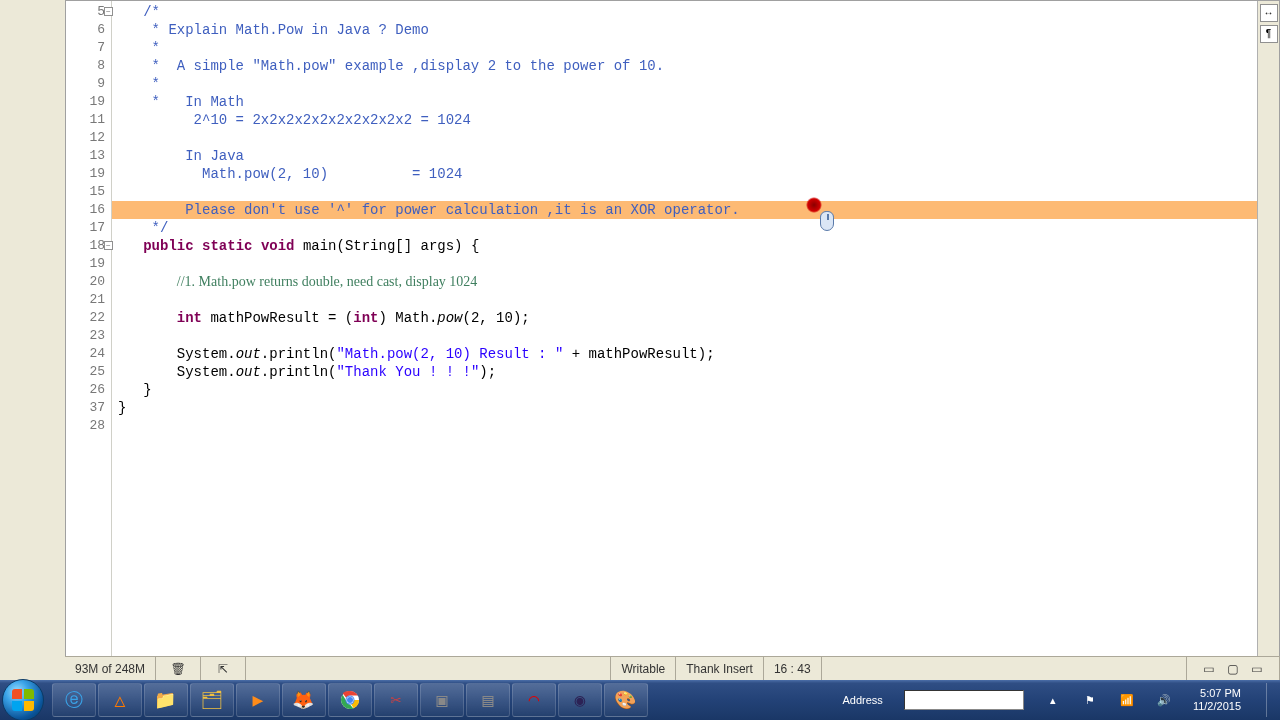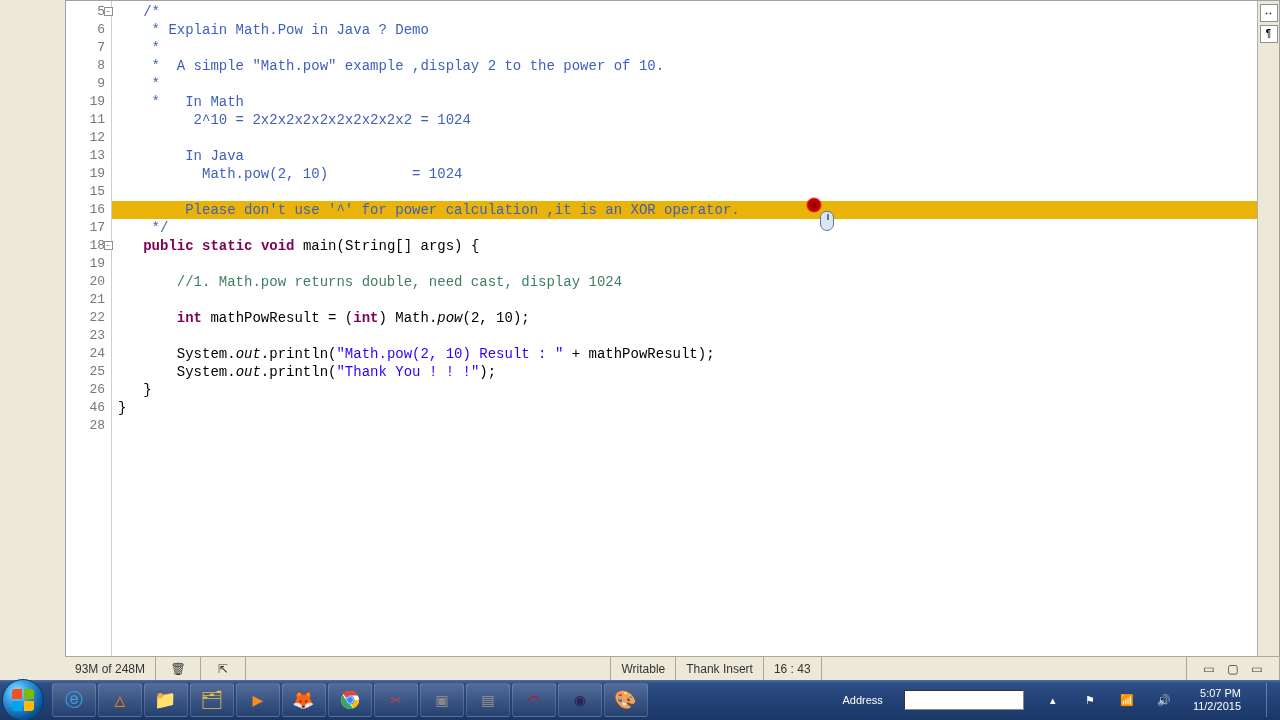--- a/index.html
+++ b/index.html
@@ -63,24 +63,24 @@
   white-space: pre;
   overflow: auto;
   position: relative;
 }
 .code .line {
   height: 18px;
   line-height: 18px;
   padding-left: 6px;
 }
 .code .hl {
-  background: #eab308;
+  background: #fdba74;
 }
 .javadoc { color: #3f5fbf; }
-.comment { color: #3f7f5f; }
+.comment { color: #3f7f5f; font-family: Liberation Serif, serif; }
 .kw { color: #7f0055; font-weight: bold; }
 .str { color: #2a00ff; }
 .static-it { color: #000000; font-style: italic; }
 .meth-it { font-style: italic; }
 .hscroll {
   height: 17px;
   background: #f0f0f0;
   border-top: 1px solid #d0d0c8;
   position: relative;
 }
@@ -246,21 +246,21 @@
         <div class="ln">17</div>
         <div class="ln">18<div class="fold">−</div></div>
         <div class="ln">19</div>
         <div class="ln">20</div>
         <div class="ln">21</div>
         <div class="ln">22</div>
         <div class="ln">23</div>
         <div class="ln">24</div>
         <div class="ln">25</div>
         <div class="ln">26</div>
-        <div class="ln">46</div>
+        <div class="ln">37</div>
         <div class="ln">28</div>
       </div>
     <div class="code" id="code"><div class="line"><span>   </span><span class="javadoc">/*</span></div><div class="line"><span class="javadoc">    * Explain Math.Pow in Java ? Demo</span></div><div class="line"><span class="javadoc">    *</span></div><div class="line"><span class="javadoc">    *  A simple "Math.pow" example ,display 2 to the power of 10.</span></div><div class="line"><span class="javadoc">    *</span></div><div class="line"><span class="javadoc">    *   In Math</span></div><div class="line"><span class="javadoc">         2^10 = 2x2x2x2x2x2x2x2x2x2 = 1024</span></div><div class="line"><span></span></div><div class="line"><span class="javadoc">        In Java</span></div><div class="line"><span class="javadoc">          Math.pow(2, 10)          = 1024</span></div><div class="line"><span></span></div><div class="line hl"><span class="javadoc">        Please don't use '^' for power calculation ,it is an XOR operator.</span></div><div class="line"><span class="javadoc">    */</span></div><div class="line"><span>   </span><span class="kw">public</span><span> </span><span class="kw">static</span><span> </span><span class="kw">void</span><span> main(String[] args) {</span></div><div class="line"><span></span></div><div class="line"><span>       </span><span class="comment">//1. Math.pow returns double, need cast, display 1024</span></div><div class="line"><span></span></div><div class="line"><span>       </span><span class="kw">int</span><span> mathPowResult = (</span><span class="kw">int</span><span>) Math.</span><span class="meth-it">pow</span><span>(2, 10);</span></div><div class="line"><span></span></div><div class="line"><span>       System.</span><span class="static-it">out</span><span>.println(</span><span class="str">"Math.pow(2, 10) Result : "</span><span> + mathPowResult);</span></div><div class="line"><span>       System.</span><span class="static-it">out</span><span>.println(</span><span class="str">"Thank You ! ! !"</span><span>);</span></div><div class="line"><span>   }</span></div><div class="line"><span>}</span></div><div class="line"><span></span></div></div>
     <div class="right-strip">
       <div class="tool">↔</div>
       <div class="tool">¶</div>
     </div>
     <div class="cursor-img">
       <div class="redspot"></div>
       <div class="mouse"></div>

